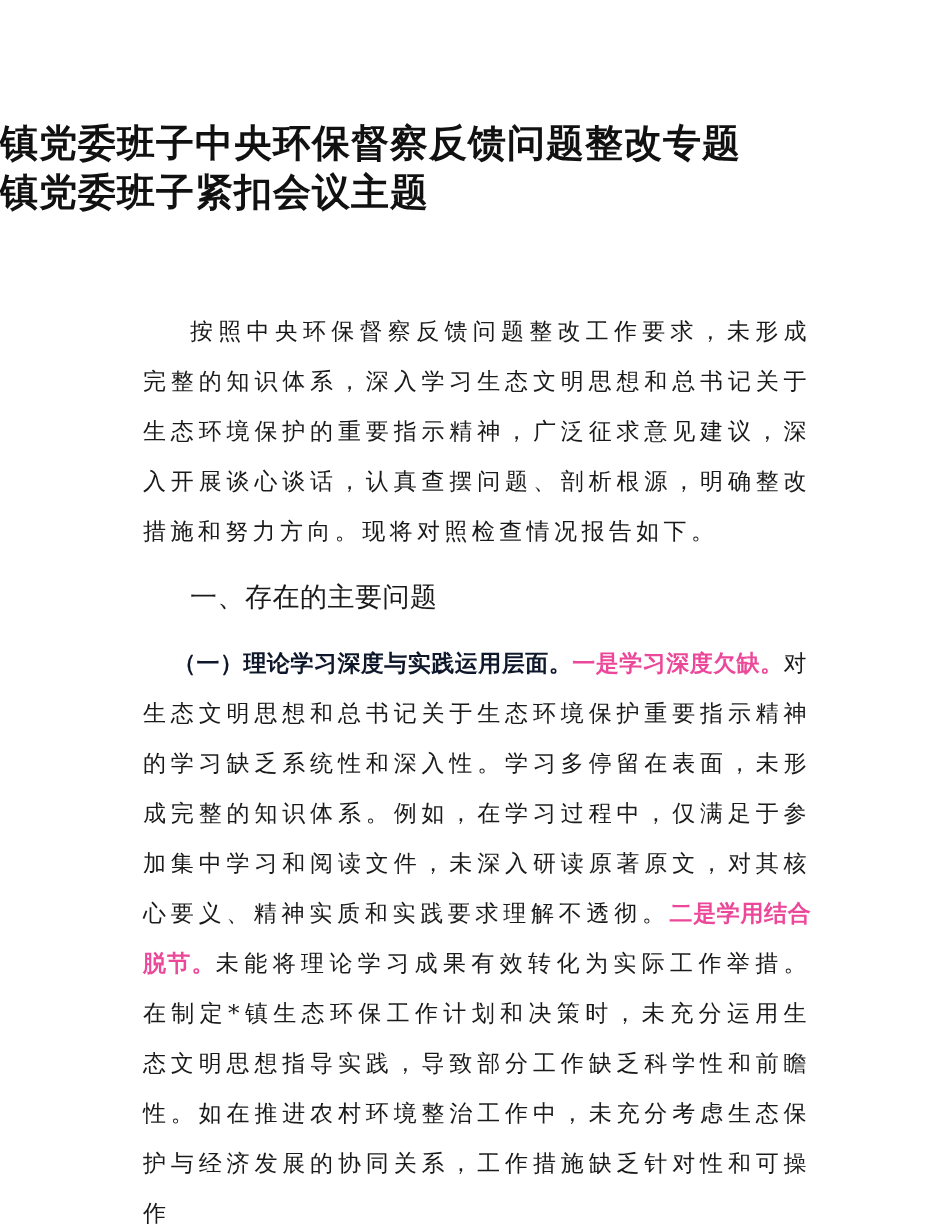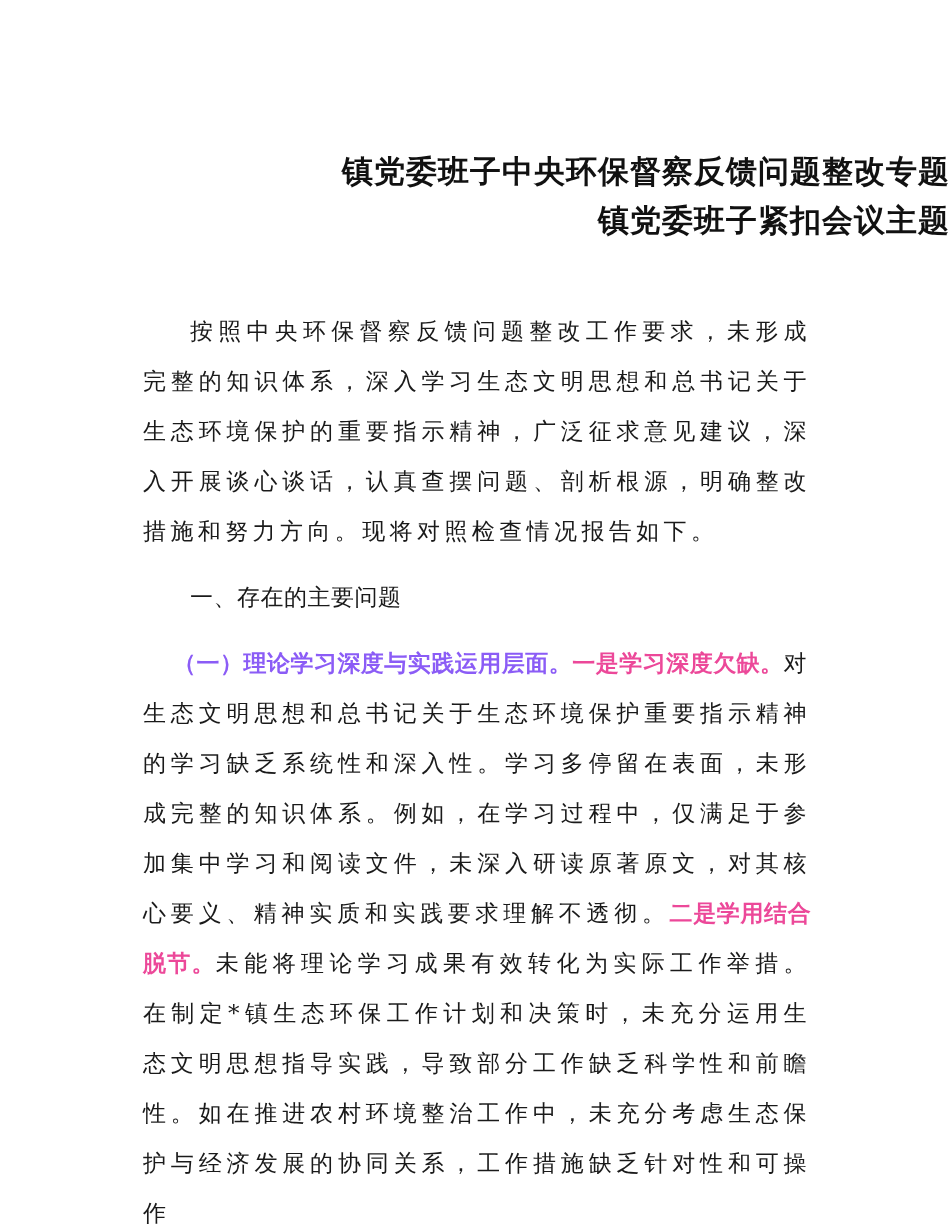--- a/index.html
+++ b/index.html
@@ -1,38 +1,38 @@
 <!DOCTYPE html>
 <html><head>
 <meta charset="utf-8">
 <style>
   html, body { margin: 0; padding: 0; background: #ffffff; }
   body { width: 950px; height: 1230px; position: relative; overflow: hidden; }
   .page { position: absolute; left: 0; top: 0; width: 950px; height: 1230px; background: #fff; }
   .title {
-    position: absolute; left: 0; width: 950px; text-align: right;
+    position: absolute; left: 0; width: 950px; text-align: left;
     font-family: "DejaVu Sans", "Liberation Sans", sans-serif;
-    font-weight: bold; font-size: 31px; color: #111; letter-spacing: 1px; margin-top: 33px;
+    font-weight: bold; font-size: 38px; color: #111; letter-spacing: 1px;
   }
   .t1 { top: 118px; }
   .t2 { top: 167px; }
   .body {
     position: absolute; left: 143px; top: 306px; width: 668px;
     font-family: "DejaVu Serif", "Liberation Serif", serif;
     font-size: 23px; color: #1a1a1a; line-height: 50px;
     letter-spacing: 4.4px; text-align: justify;
   }
   .para { margin: 0; text-indent: 47px; }
   .heading {
     margin: 0; text-indent: 47px;
     font-family: "DejaVu Sans", "Liberation Sans", sans-serif;
     letter-spacing: 0.5px; margin-top: 16px; margin-bottom: 16px;
-    font-size: 23px;
+    font-size: 27px;
   }
-  .subhead { font-family: "DejaVu Sans", "Liberation Sans", sans-serif; font-weight: bold; letter-spacing: 0.3px; color: #8b5cf6; }
+  .subhead { font-family: "DejaVu Sans", "Liberation Sans", sans-serif; font-weight: bold; letter-spacing: 0.3px; color: #0f172a; }
   .tight { text-indent: 30px; }
   .bold { font-family: "DejaVu Sans", "Liberation Sans", sans-serif; font-weight: bold; letter-spacing: 0.3px; color: #ec4899; }
 </style>
 </head>
 <body>
 
 <div class="page">
   <div class="title t1">镇党委班子中央环保督察反馈问题整改专题</div>
   <div class="title t2">镇党委班子紧扣会议主题</div>
 

